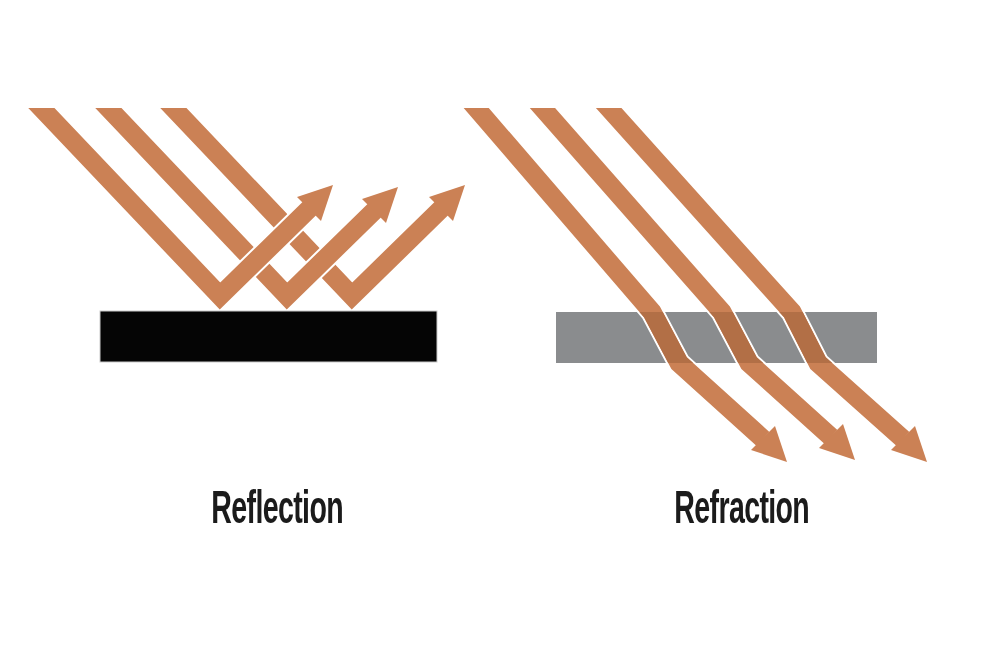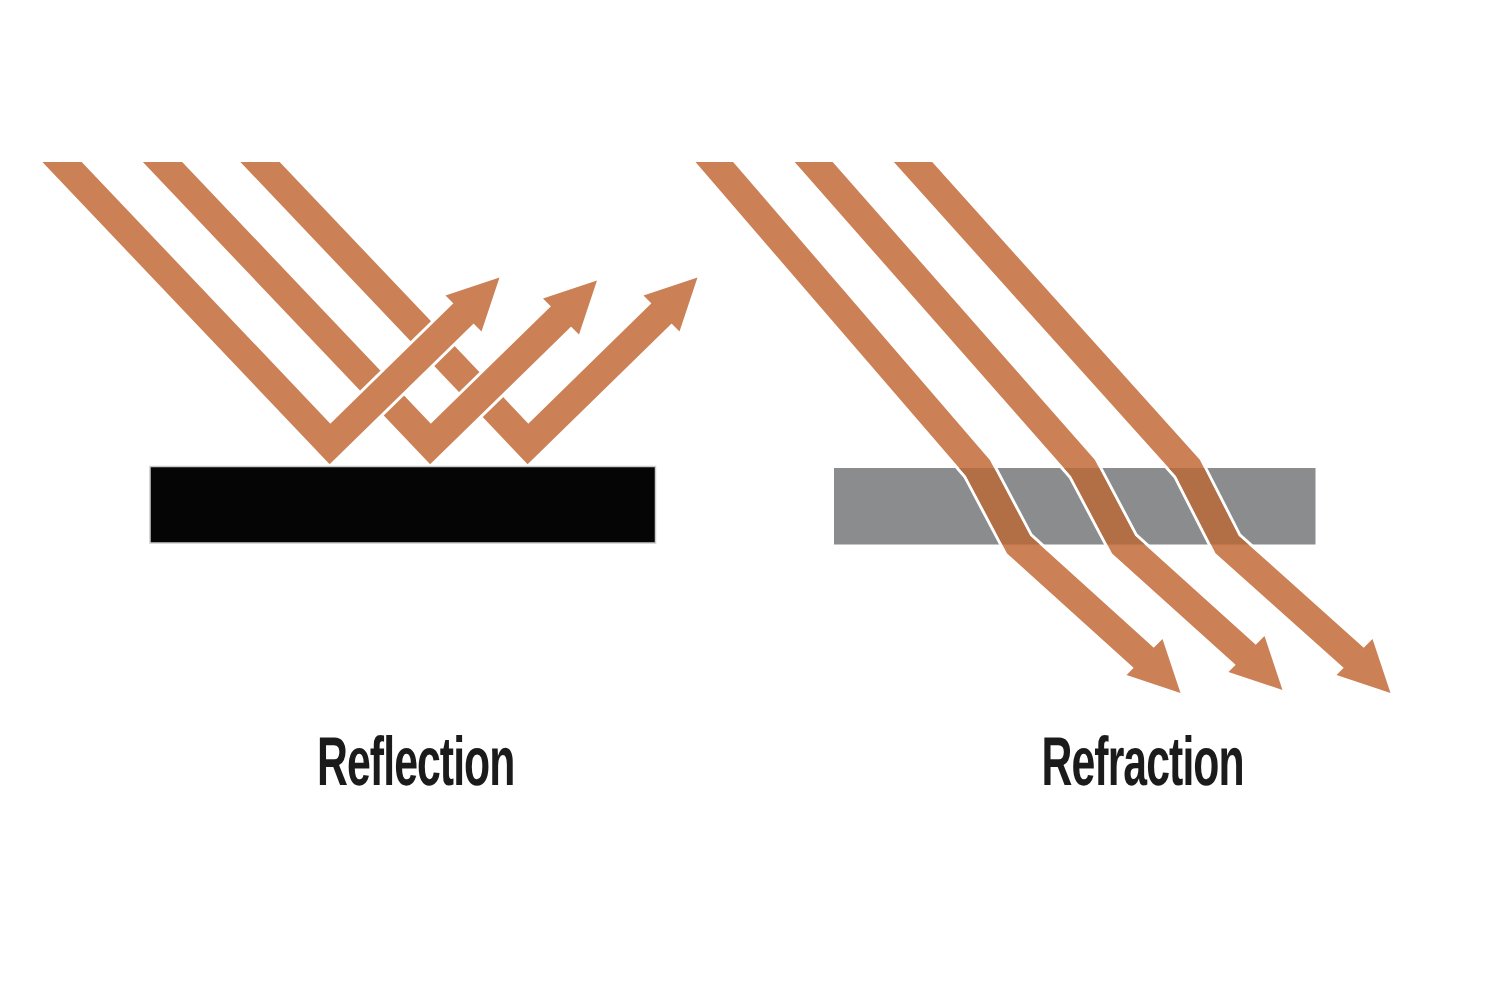--- a/index.html
+++ b/index.html
@@ -34,21 +34,21 @@
     height:52px;
     display:flex;align-items:center;justify-content:center;
     color:var(--label);
     font-size:46px;
     font-weight:700;
     letter-spacing:-1px;
     white-space:nowrap;
   }
   .diagram-label .squeeze{display:inline-block;transform:scaleX(0.62);transform-origin:center;}
   #label-reflection{left:127px;}
-  #label-refraction{left:612px;}
+  #label-refraction{left:592px;}
 </style>
 </head>
 <body>
 
 <div class="stage">
 
   <svg width="1000" height="667" viewBox="0 0 1000 667">
     <defs>
       <clipPath id="topcut">
           <rect x="0" y="108" width="1000" height="559"></rect>

